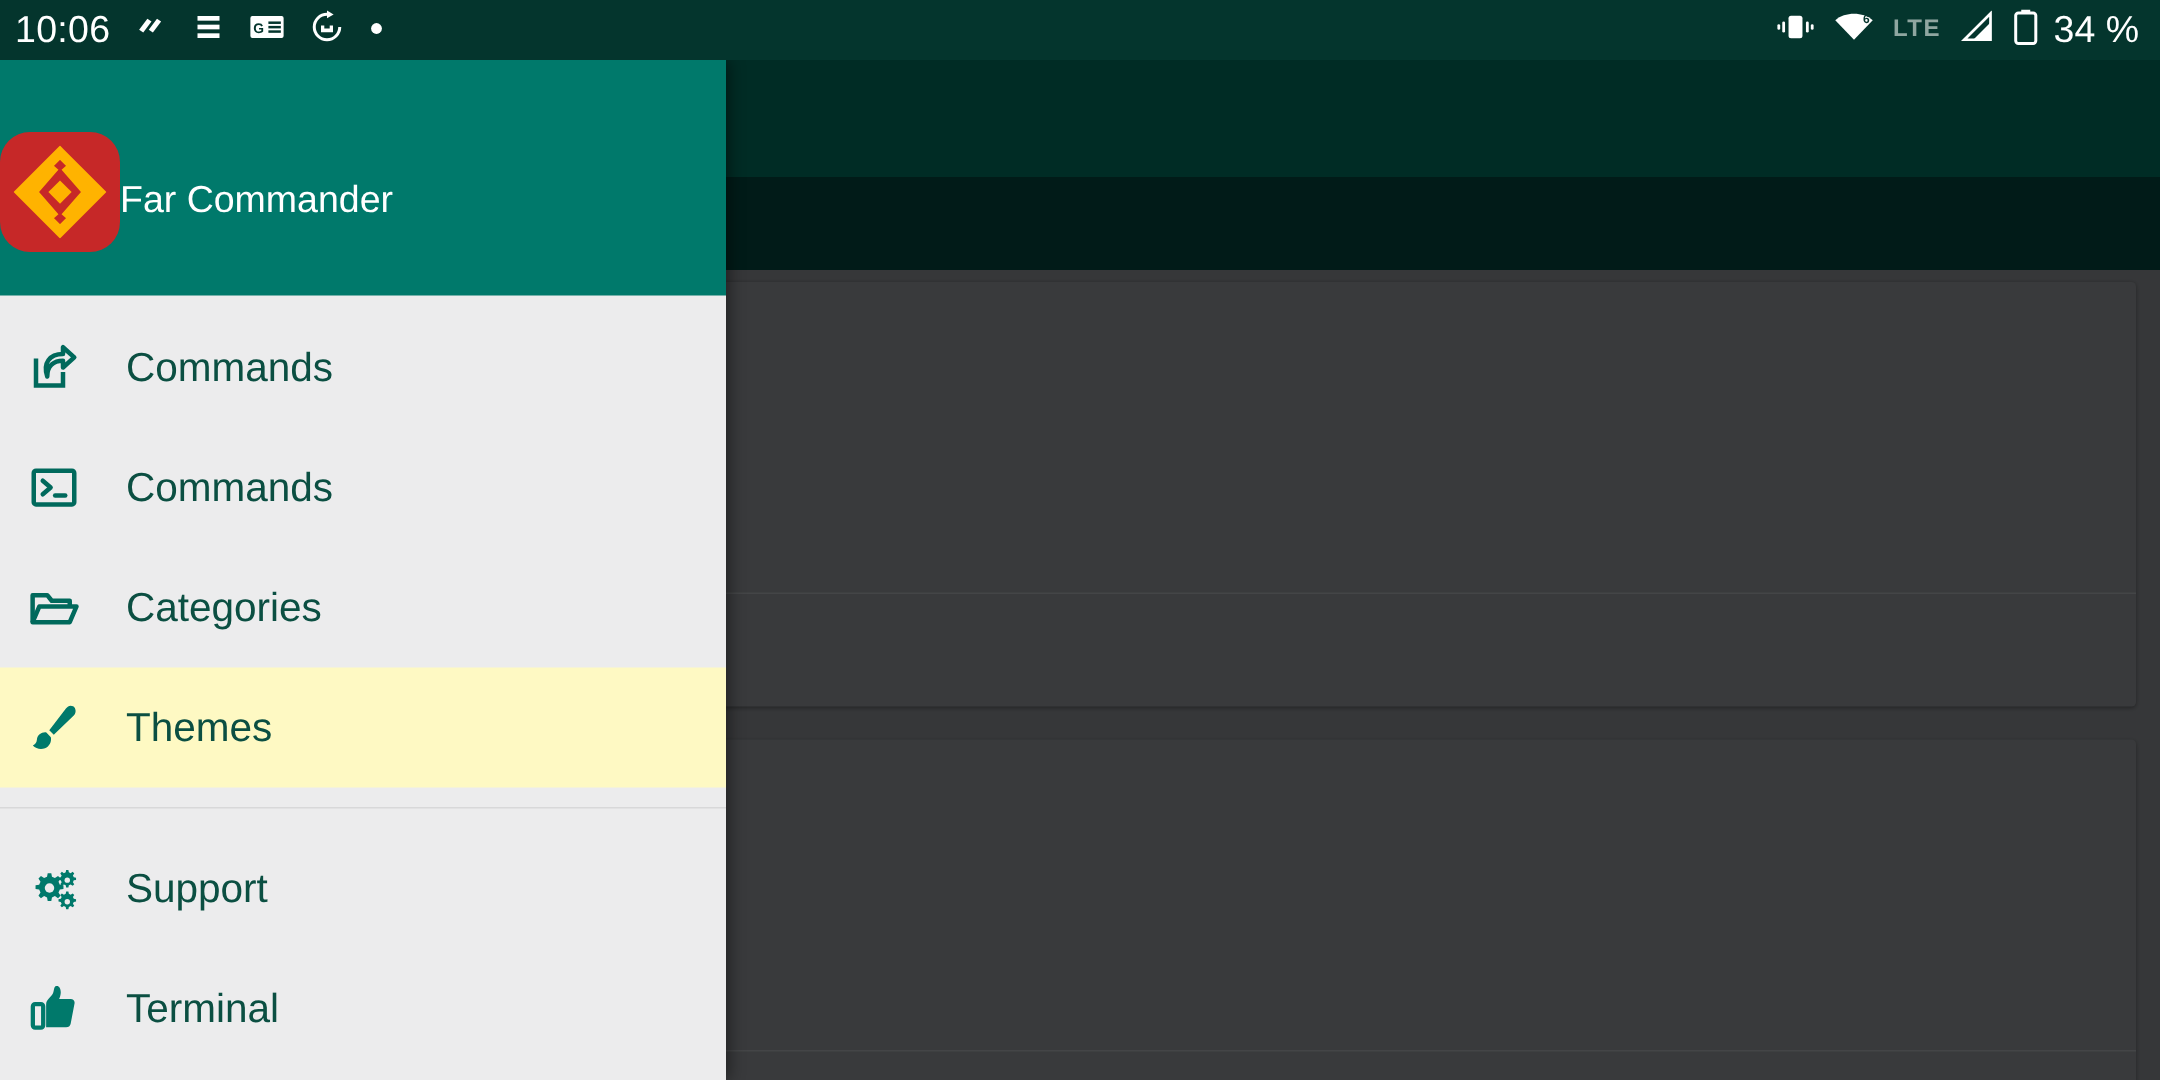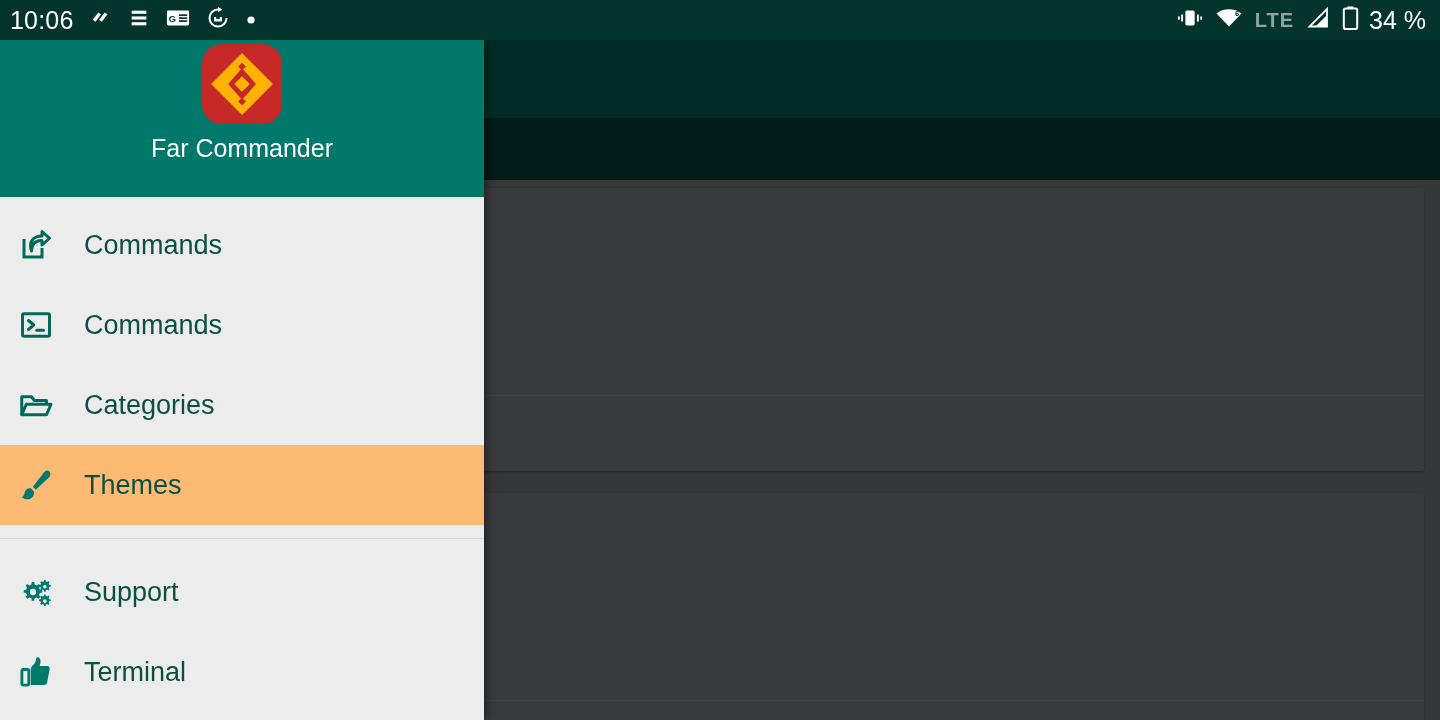--- a/index.html
+++ b/index.html
@@ -76,38 +76,38 @@
   
   #drawer{
     position:absolute; top:40px; left:0; width:484px; height:680px;
     background:#ececed;
     z-index:40;
     box-shadow:2px 0 10px rgba(0,0,0,.45);
     display:flex; flex-direction:column;
   }
   #drawer-header{
     height:157px; background:#00796b;
-    display:flex; flex-direction:column; align-items:center; justify-content:flex-start;
-    padding-top:4px;
+    display:flex; flex-direction:row; align-items:center; justify-content:flex-start;
+    padding-top:19px;
   }
   #app-logo{
     width:80px; height:80px; border-radius:20px;
     background:#c62828;
     display:flex; align-items:center; justify-content:center;
   }
   #drawer-title{
     color:#ffffff; font-size:25px; margin-top:10px;
   }
 
   .nav-list{ flex:1; padding-top:8px;border-radius:20px; }
   .nav-item{
     height:80px; display:flex; align-items:center;
     padding-left:8px;
   }
-  .nav-item.selected{ background:#fdba74; }
+  .nav-item.selected{ background:#fef9c3; }
   .nav-icon{
     width:56px; height:44px;
     display:flex; align-items:center; justify-content:center;
     color:#00695c; flex:0 0 auto;
   }
   .nav-label{
     font-size:27px; color:#0b4f42; margin-left:20px;
   }
   .nav-divider{
     height:1px; background:#d8d8d9; margin:13px 0 13px 0;
@@ -298,21 +298,21 @@
             <rect x="25" y="9" width="2" height="4" rx="1"></rect>
       </g>
         </svg>
     </span>
     <span class="sicon" style="position:relative;">
       <svg width="28" height="22" viewBox="0 0 28 22">
         <path d="M14 19.5 L1.5 6.5 C8 .8 20 .8 26.5 6.5 Z" fill="#fff"></path>
         <text x="20" y="8.5" font-family="Liberation Sans, sans-serif" font-size="8" font-weight="bold" fill="#04352d">6</text>
       </svg>
     </span>
-    <span class="sicon" style="font-size:20px;font-weight:bold;letter-spacing:1px;color:#8fa6a0;">LTE</span>
+    <span class="sicon" style="font-size:16px;font-weight:bold;letter-spacing:1px;color:#8fa6a0;">LTE</span>
     <span class="sicon">
       <svg width="24" height="22" viewBox="0 0 24 22">
         <path d="M21 2 L21 19.5 L3.5 19.5 Z" fill="none" stroke="#fff" stroke-width="1.8"></path>
         <path d="M21 8 L21 19.5 L9.5 19.5 Z" fill="#fff"></path>
       </svg>
     </span>
     <span class="sicon">
       <svg width="17" height="24" viewBox="0 0 17 24">
         <rect x="5.5" y="0.5" width="6" height="2.2" fill="#fff"></rect>
         <rect x="1.8" y="2.6" width="13.4" height="20.4" rx="1.8" fill="none" stroke="#fff" stroke-width="2"></rect>

